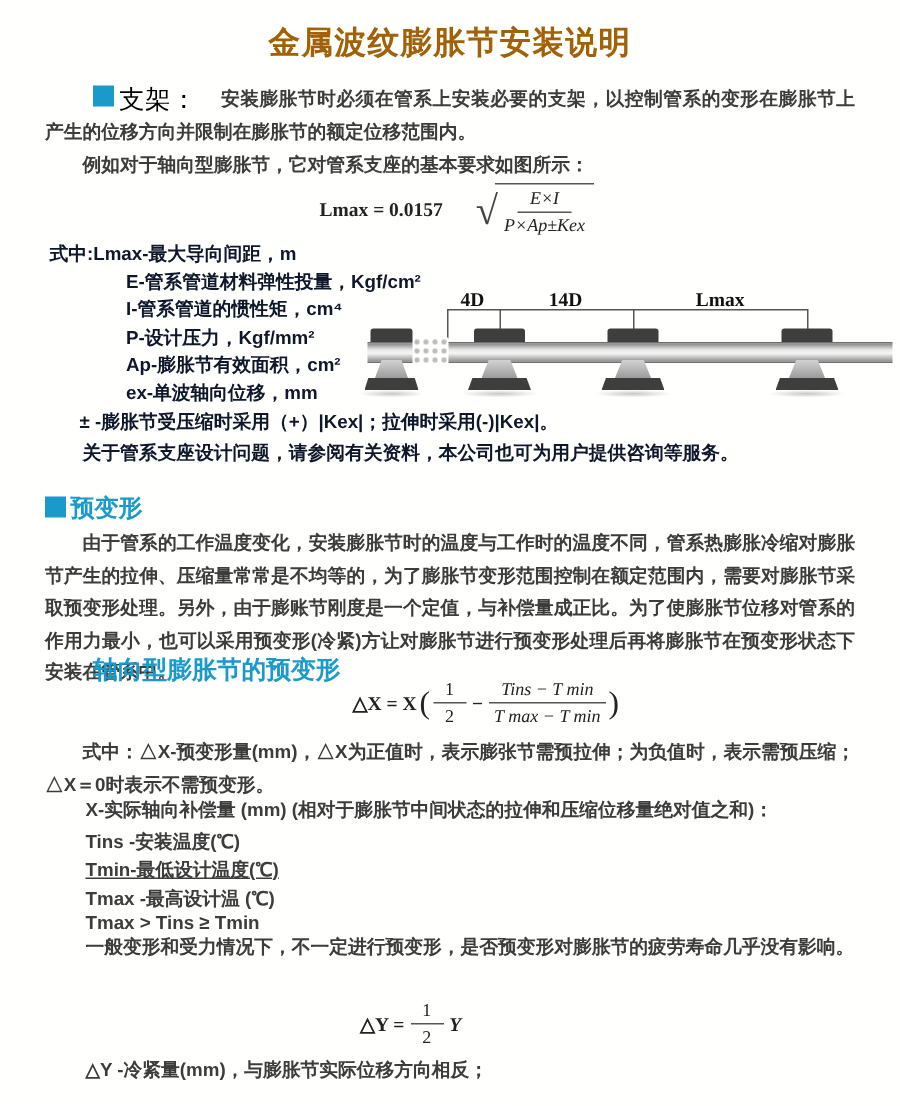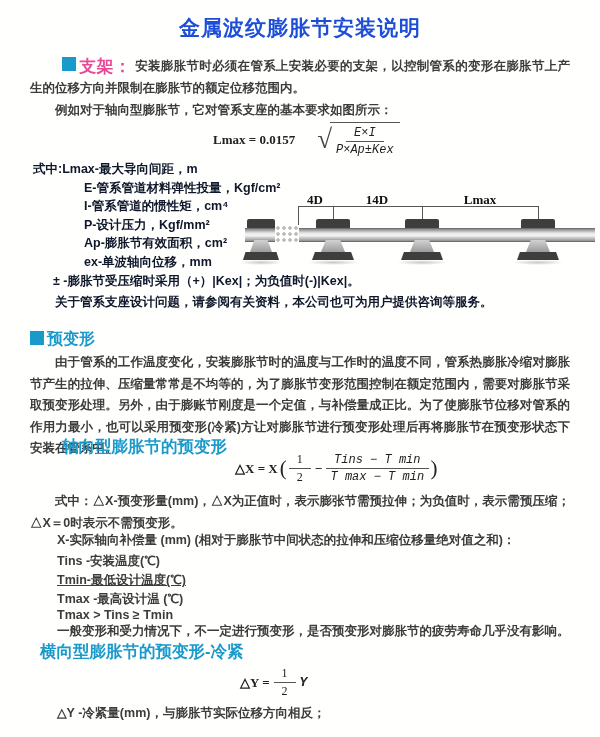--- a/index.html
+++ b/index.html
@@ -4,48 +4,48 @@
 <style>
   html,body{margin:0;padding:0;background:#ffffff;}
   .page{
     position:relative;width:600px;height:737px;overflow:hidden;
     background:#fffffe;color:#3c3c3c;
     font-family:"Liberation Sans", sans-serif;
   }
   .abs{position:absolute;}
   .title{
     width:600px;text-align:center;font-size:21px;font-weight:bold;
-    color:#1d4ed8;letter-spacing:1px;
+    color:#a16207;letter-spacing:1px;
   }
   .para{
     width:540px;font-size:12.5px;line-height:22px;font-weight:bold;
     text-align:justify;color:#3c3c3c;
   }
   .sq{
     display:inline-block;width:14px;height:14px;background:#1a9aca;
     margin-right:3px;vertical-align:-1px;
   }
   .head-blue{
-    color:#ec4899;font-size:17px;font-weight:bold;line-height:1;
-    vertical-align:-2px;margin-right:4px;
+    color:#000000;font-size:17px;font-weight:normal;line-height:1;
+    vertical-align:-2px;margin-right:16px;
   }
   .h2-blue{color:#1a9aca;font-size:16px;font-weight:bold;}
   .h3-blue{color:#1a9aca;font-size:16.5px;font-weight:bold;}
   
   .formula{
     display:flex;align-items:center;
     font-family:"Liberation Serif", serif;color:#222;font-size:13px;
   }
   .f-lhs{font-weight:bold;margin-right:22px;white-space:nowrap;}
   .rad{font-size:27px;line-height:1;font-weight:normal;margin-right:-2px;color:#444;}
   .radicand{border-top:1.5px solid #555;padding:1px 6px 0 6px;}
   .vfrac{display:inline-flex;flex-direction:column;align-items:center;font-size:12px;}
   .vfrac .ftop{border-bottom:1px solid #555;padding:0 8px 1px 8px;white-space:nowrap;}
   .vfrac .fbot{padding-top:1px;white-space:nowrap;}
-  .ital{font-style:italic;font-family:Liberation Mono, monospace;}
+  .ital{font-style:italic;}
   .paren{font-size:21px;font-weight:normal;line-height:1;margin:0 2px;}
   .fb{font-weight:bold;white-space:nowrap;}
   
   .defs{font-size:12.5px;line-height:18.6px;font-weight:bold;color:#0f172a;}
   .defs .d{white-space:nowrap;}
   .defs .sub{margin-left:27px;padding-left:24px;}
   .defs .pm{margin-left:20px;}
   .defs .note{margin-left:22px;margin-top:2.5px;font-family:Liberation Serif, serif;}
   
   .row{font-size:12.5px;font-weight:bold;color:#3c3c3c;white-space:nowrap;}
@@ -111,21 +111,21 @@
     </span>
   </div>
 
   <div class="abs defs" style="top:160px;left:33px;">
     <div class="d">式中:Lmax-最大导向间距，m</div>
     <div class="d sub">E-管系管道材料弹性投量，Kgf/cm²</div>
     <div class="d sub">I-管系管道的惯性矩，cm⁴</div>
     <div class="d sub">P-设计压力，Kgf/mm²</div>
     <div class="d sub">Ap-膨胀节有效面积，cm²</div>
     <div class="d sub">ex-单波轴向位移，mm</div>
-    <div class="d pm">± -膨胀节受压缩时采用（+）|Kex|；为负值时(-)|Kex|。</div>
+    <div class="d pm">± -膨胀节受压缩时采用（+）|Kex|；拉伸时采用(-)|Kex|。</div>
     <div class="d note">关于管系支座设计问题，请参阅有关资料，本公司也可为用户提供咨询等服务。</div>
   </div>
 
   <div class="abs diagram">
     <div class="dim-line"></div>
     <div class="tick" style="left:53px;"></div>
     <div class="tick" style="left:88px;"></div>
     <div class="tick" style="left:177px;"></div>
     <div class="tick" style="left:293px;"></div>
     <div class="dlab" style="left:70px;">4D</div>
@@ -182,21 +182,20 @@
   </div>
 
   <div class="abs para" style="top:491px;left:30px;text-indent:25px;line-height:21.5px;">式中：△X-预变形量(mm)，△X为正值时，表示膨张节需预拉伸；为负值时，表示需预压缩；△X＝0时表示不需预变形。</div>
   <div class="abs row" style="top:532px;left:57px;">X-实际轴向补偿量 (mm) (相对于膨胀节中间状态的拉伸和压缩位移量绝对值之和)：</div>
   <div class="abs row" style="top:553px;left:57px;">Tins -安装温度(℃)</div>
   <div class="abs row" style="top:572px;left:57px;text-decoration:underline;">Tmin-最低设计温度(℃)</div>
   <div class="abs row" style="top:591px;left:57px;">Tmax -最高设计温 (℃)</div>
   <div class="abs row" style="top:608px;left:57px;">Tmax &gt; Tins ≥ Tmin</div>
   <div class="abs row" style="top:623px;left:57px;">一般变形和受力情况下，不一定进行预变形，是否预变形对膨胀节的疲劳寿命几乎没有影响。</div>
 
-  <div class="abs h3-blue" style="top:641px;left:40px;">横向型膨胀节的预变形-冷紧</div>
 
   <div class="abs formula" style="top:666px;left:240px;">
     <span class="fb">△Y =</span>
     <span class="vfrac" style="margin:0 4px;">
       <span class="ftop">1</span>
       <span class="fbot">2</span>
     </span>
     <span class="fb ital">Y</span>
   </div>
 

